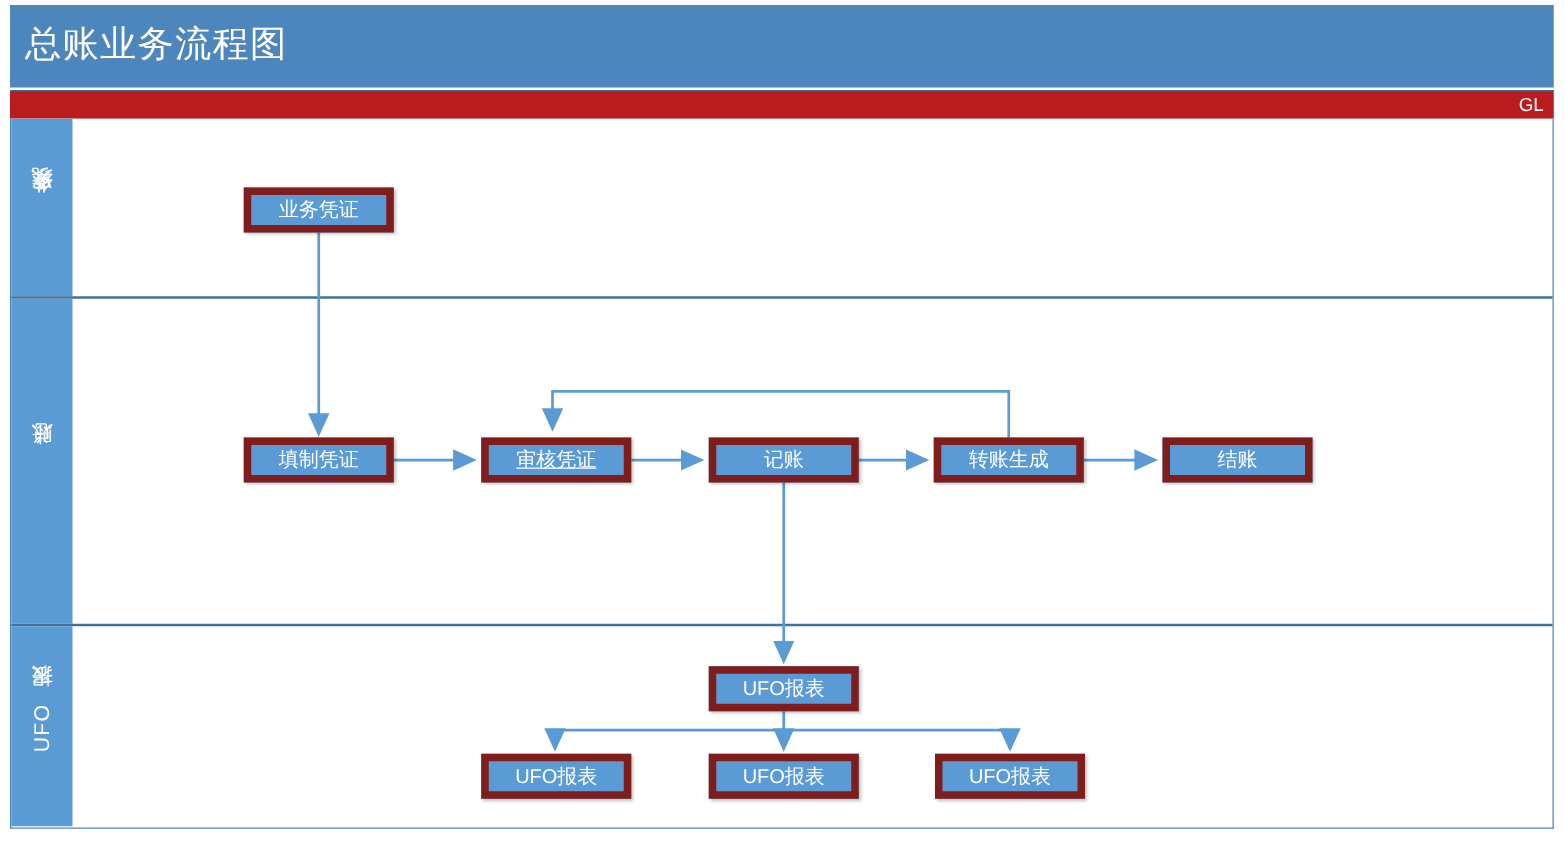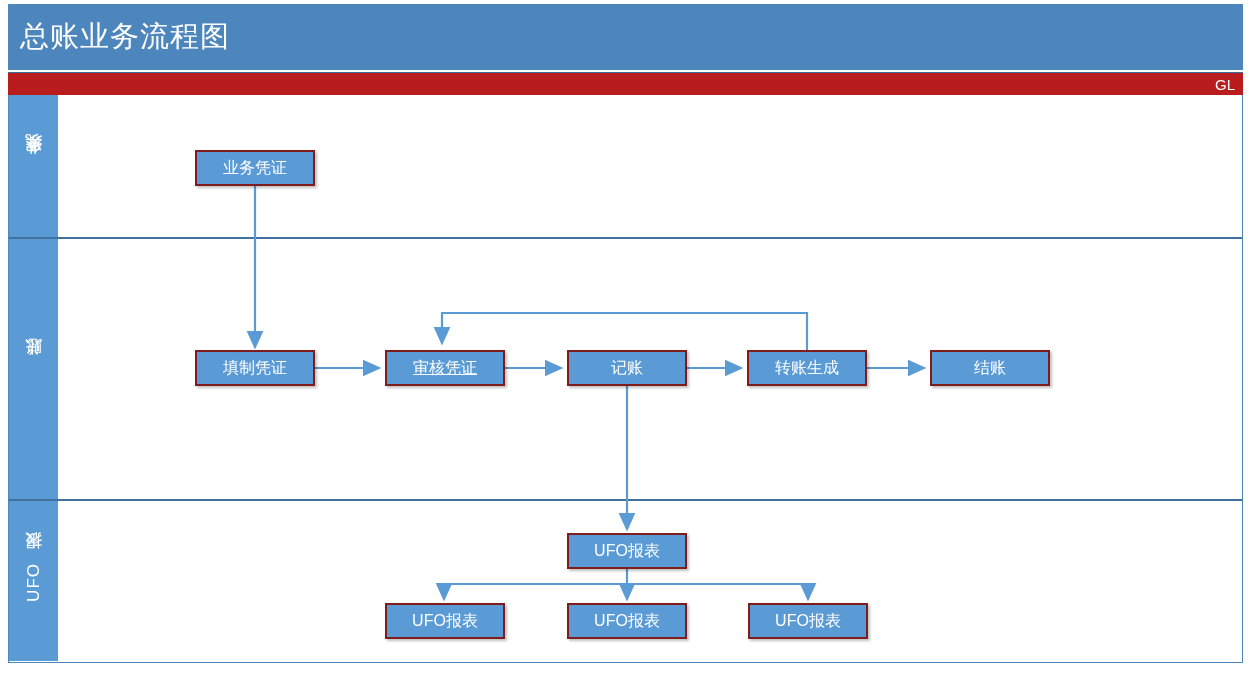--- a/index.html
+++ b/index.html
@@ -107,21 +107,21 @@
     white-space: nowrap;
     writing-mode: vertical-rl;
     transform: rotate(180deg);
     letter-spacing: 1px;
   }
 
   
   .node {
     position: absolute;
     background: #5B9BD5;
-    border: 2px solid #7f1d1d;
+    border: 6px solid #7f1d1d;
     box-sizing: border-box;
     display: flex;
     align-items: center;
     justify-content: center;
     color: #FFFFFF;
     font-size: 16px;
     white-space: nowrap;
     box-shadow: 1.5px 1.5px 2.5px rgba(0,0,0,0.25);
   }
 

